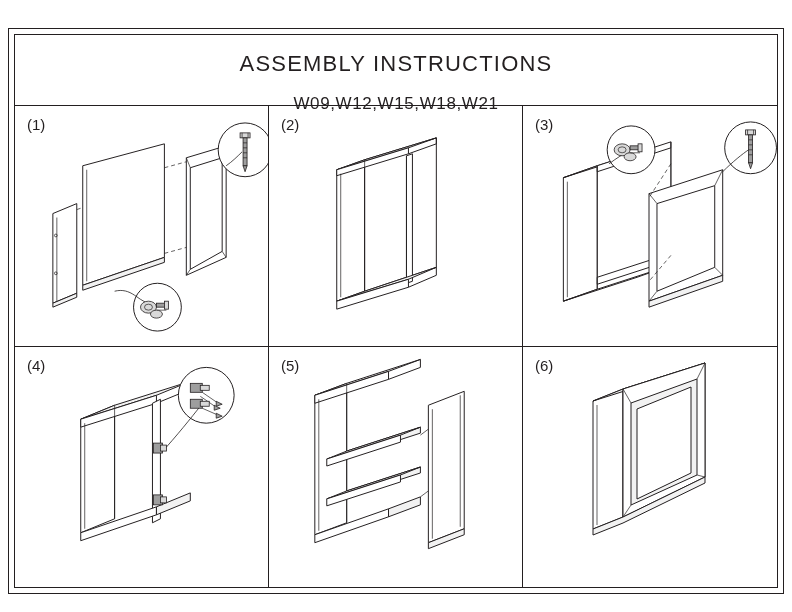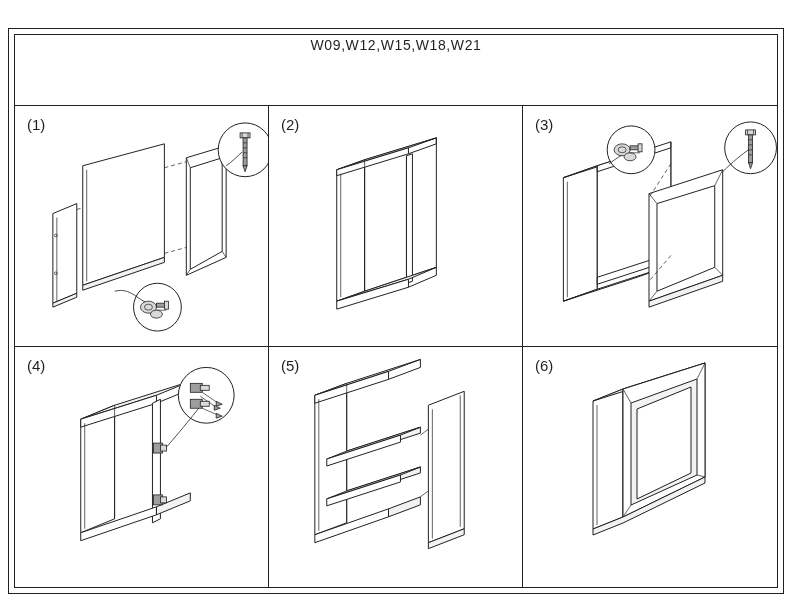--- a/index.html
+++ b/index.html
@@ -49,22 +49,22 @@
     border-bottom: 1px solid #231f20;
     text-align: center;
     color: #231f20;
   }
   .title-main {
     margin-top: 16px;
     font-size: 22px;
     letter-spacing: 1.2px;
   }
   .title-sub {
-    margin-top: 2px;
-    font-size: 14px;
+    margin-top: 17px;
+    font-size: 17px;
     letter-spacing: 0.6px;
   }
   
   .grid {
     position: absolute;
     left: 15px;
     top: 106px;
     width: 762px;
     height: 482px;
     display: grid;
@@ -107,20 +107,21 @@
 </style>
 </head>
 <body>
 
 <div id="sheet">
 
   <div class="frame-outer"></div>
   <div class="frame-inner"></div>
 
   <div class="title-block">
+    <div class="title-main">ASSEMBLY INSTRUCTIONS</div>
     <div class="title-sub">W09,W12,W15,W18,W21</div>
   </div>
 
   <div class="grid">
 
     <div class="cell c1">
       <div class="step-label">(1)</div>
       <svg class="art" viewBox="0 0 254 241">
 
         <polygon class="face" points="38,198 38,108 62,98 62,188"></polygon>

